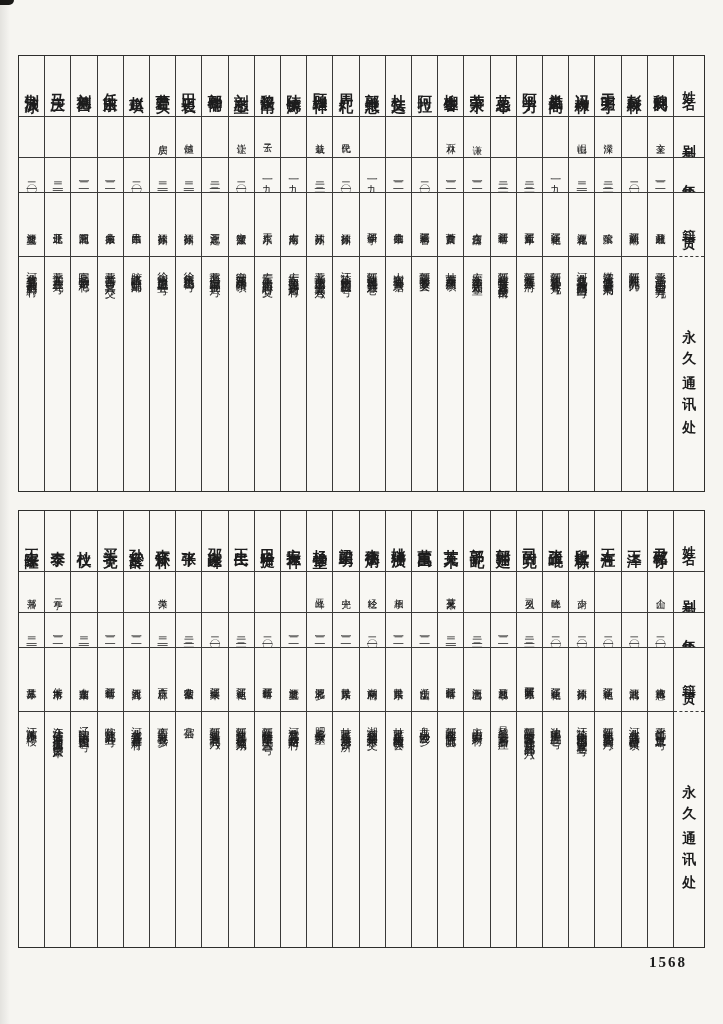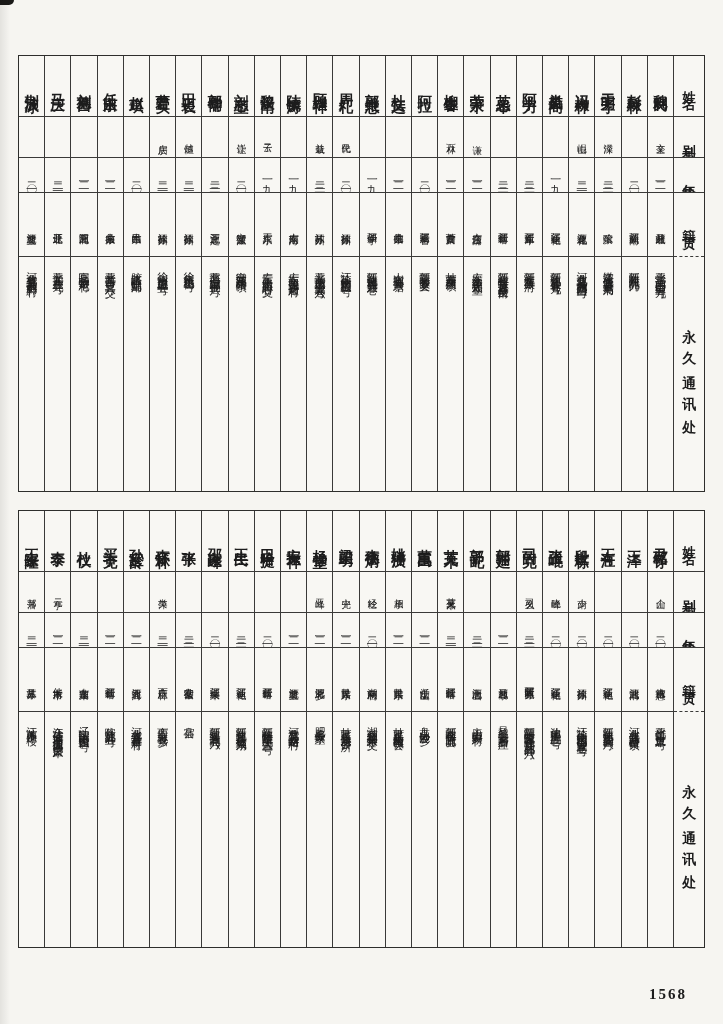--- a/index.html
+++ b/index.html
@@ -64,21 +64,20 @@
   .col.header .alias .vtext  {letter-spacing:4px;}
   .col.header .age .vtext    {letter-spacing:2px;}
   .col.header .origin .vtext {letter-spacing:8px;}
   .col.header .origin{border-bottom-style:dashed;}
   .col.header .address{align-items:center;padding-top:0;}
   .col.header .address .vtext{letter-spacing:23px;font-size:14px;}
   .page-number{
     position:absolute;top:954px;right:36px;
     font-size:15px;font-weight:700;letter-spacing:2px;
     font-family:"Liberation Serif", serif;
-    margin-top:32px;
   }
 </style>
 </head>
 <body>
 
 <div class="page">
   <div class="scan-nick"></div>
   <div class="edge-shade"></div>
 
   <div class="tbl tbl-top">

